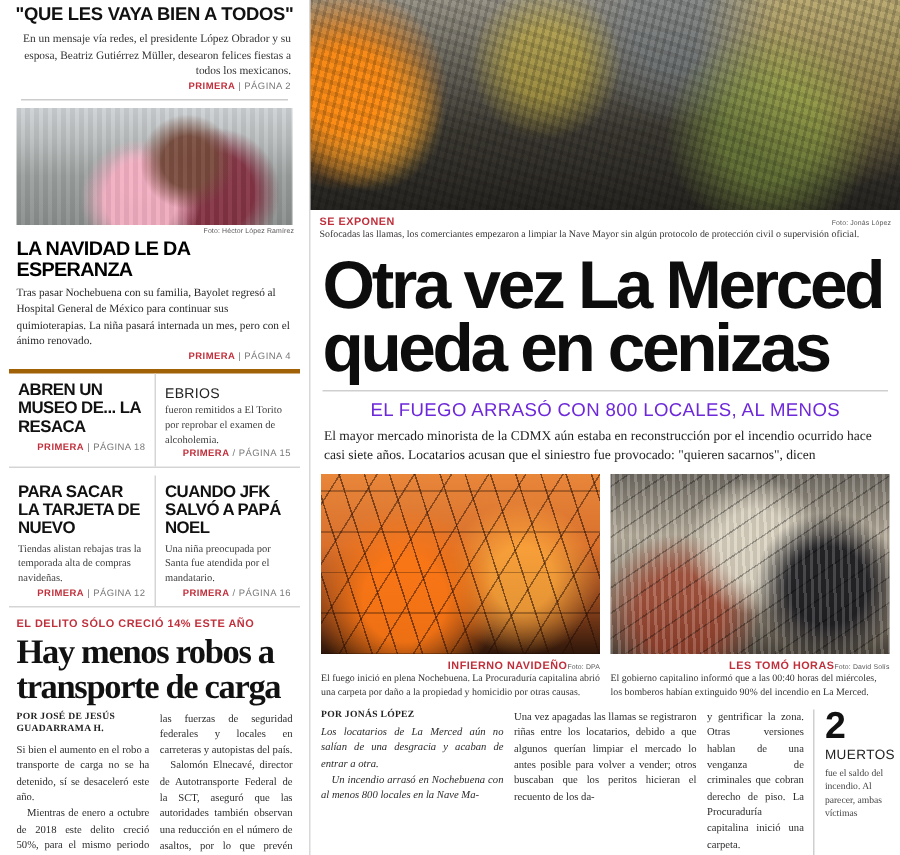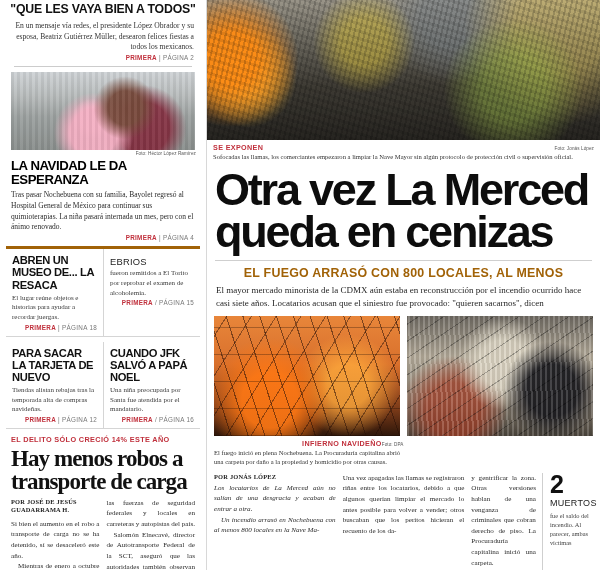--- a/index.html
+++ b/index.html
@@ -102,21 +102,21 @@
     font-size:6.6px; line-height:1.32; color:#333; padding:1px 6px 0;
   }
 
   .mega {
     font-weight:bold; color:#0d0d0d;
     font-size:45px; line-height:0.93; letter-spacing:-2.2px;
     padding:7px 8px 0; text-align:left;
   }
   .rule-top { height:1px; background:#cfcfcf; margin:8px 8px 0; }
   .subhead-red {
-    color:#a16207; font-weight:bold; font-size:12.4px; letter-spacing:0.25px;
+    color:#6d28d9; font-weight:normal; font-size:12.4px; letter-spacing:0.25px;
     text-align:center; padding:5px 6px 4px;
   }
   .deck {
     font-family:"Liberation Serif", serif;
     font-size:9px; line-height:1.38; color:#1f1f1f; padding:0 9px; text-align:left;
   }
 
   .photo-duo { display:flex; gap:7px; padding:7px 7px 0; }
   .photo-duo > div { width:50%; }
 
@@ -214,21 +214,20 @@
       <div class="dek-left">Tras pasar Nochebuena con su familia, Bayolet regresó al Hospital General de México para continuar sus quimioterapias. La niña pasará internada un mes, pero con el ánimo renovado.</div>
       <div class="ref">
         <span class="sec">PRIMERA</span>
         <span class="pg">| PÁGINA 4</span>
       </div>
     </div>
 
     <div class="briefs">
       <div class="brief">
         <h3>ABREN UN MUSEO DE... LA RESACA</h3>
-        <p>El lugar reúne objetos e historias para ayudar a recordar juergas.</p>
         <div class="ref" style="padding-left:0;padding-right:0;">
           <span class="sec">PRIMERA</span>
           <span class="pg">| PÁGINA 18</span>
         </div>
       </div>
       <div class="brief">
         <div class="bignum-label">EBRIOS</div>
         <p>fueron remitidos a El Torito por reprobar el examen de alcoholemia.</p>
         <div class="ref" style="padding-left:0;padding-right:0;">
           <span class="sec">PRIMERA</span>
@@ -305,20 +304,27 @@
     </div>
 
     <div class="caps-duo">
       <div>
         <div class="cap-row">
           <span class="cap-label">INFIERNO NAVIDEÑO</span>
           <span class="photo-credit" style="padding:0;">Foto: DPA</span>
         </div>
         <div class="cap-text">El fuego inició en plena Nochebuena. La Procuraduría capitalina abrió una carpeta por daño a la propiedad y homicidio por otras causas.</div>
       </div>
+      <div>
+        <div class="cap-row">
+          <span class="cap-label">LES TOMÓ HORAS</span>
+          <span class="photo-credit" style="padding:0;">Foto: David Solís</span>
+        </div>
+        <div class="cap-text">El gobierno capitalino informó que a las 00:40 horas del miércoles, los bomberos habían extinguido 90% del incendio en La Merced.</div>
+      </div>
     </div>
 
     <div class="main-cols">
       <div class="mcol">
         <div class="byline">POR JONÁS LÓPEZ</div>
         <div class="body-serif" style="margin-top:2px;font-style:italic;">
           <p>Los locatarios de La Merced aún no salían de una desgracia y acaban de entrar a otra.</p>
           <p>Un incendio arrasó en Nochebuena con al menos 800 locales en la Nave Ma-</p>
         </div>
       </div>

